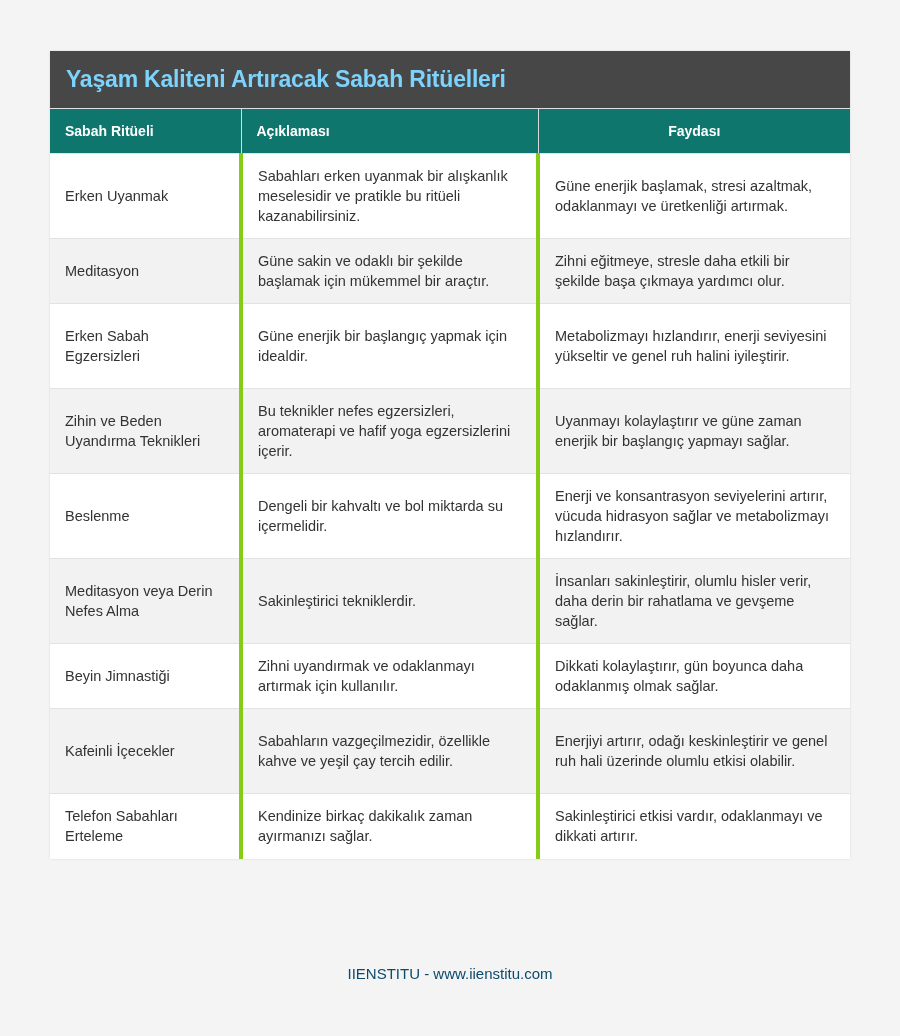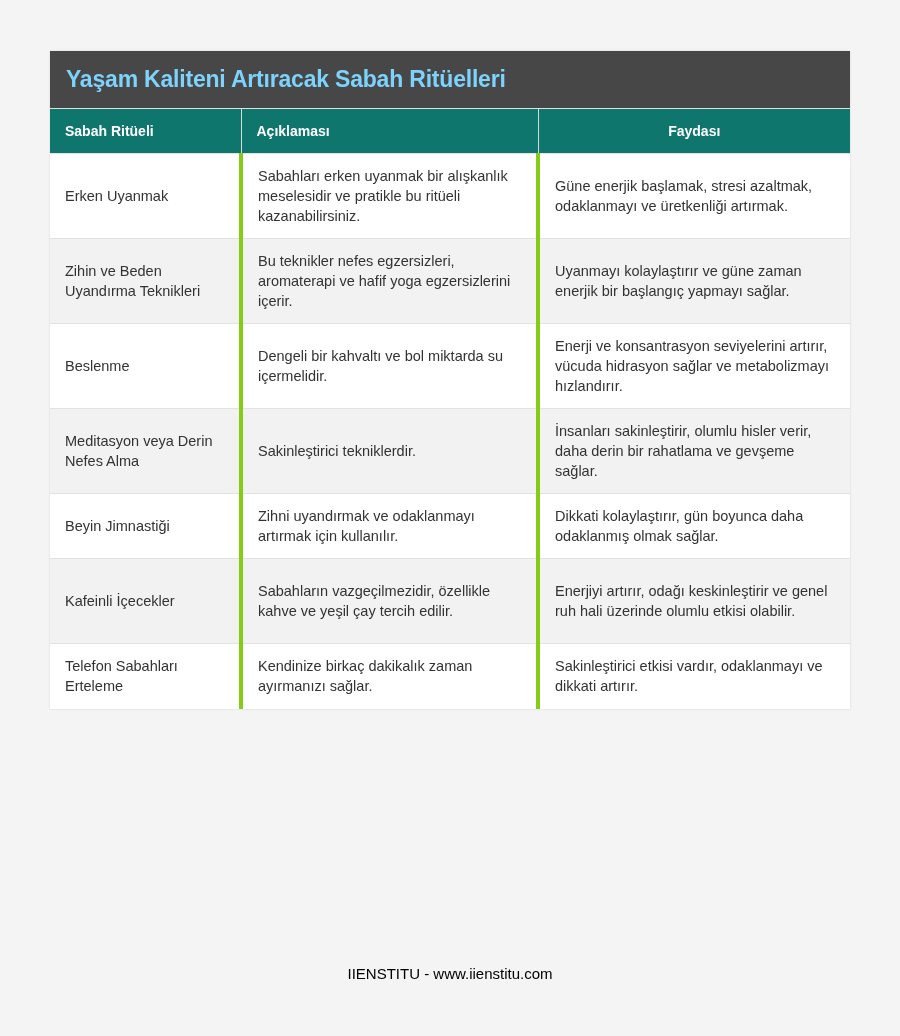--- a/index.html
+++ b/index.html
@@ -58,21 +58,21 @@
   tr.row.short { height: 65px; }
   tr.row:nth-child(even) td { background: #f2f2f2; }
   col.c1 { width: 191px; }
   col.c2 { width: 297px; }
   col.c3 { width: 312px; }
   .footer {
     position: absolute;
     left: 0; width: 900px; top: 965px;
     text-align: center;
     font-size: 15px;
-    color: #000000;
+    color: #0c4a6e;
   }
 </style>
 </head>
 <body>
 
 <div class="card">
   <div class="title-bar">
     <span class="title">Yaşam Kaliteni Artıracak Sabah Ritüelleri</span>
   </div>
   <table>
@@ -86,20 +86,30 @@
         <th>Sabah Ritüeli</th>
         <th>Açıklaması</th>
         <th>Faydası</th>
       </tr>
     </thead>
     <tbody>
       <tr class="row">
         <td>Erken Uyanmak</td>
         <td>Sabahları erken uyanmak bir alışkanlık meselesidir ve pratikle bu ritüeli kazanabilirsiniz.</td>
         <td>Güne enerjik başlamak, stresi azaltmak, odaklanmayı ve üretkenliği artırmak.</td>
+      </tr>
+      <tr class="row short">
+        <td>Meditasyon</td>
+        <td>Güne sakin ve odaklı bir şekilde başlamak için mükemmel bir araçtır.</td>
+        <td>Zihni eğitmeye, stresle daha etkili bir şekilde başa çıkmaya yardımcı olur.</td>
+      </tr>
+      <tr class="row">
+        <td>Erken Sabah Egzersizleri</td>
+        <td>Güne enerjik bir başlangıç yapmak için idealdir.</td>
+        <td>Metabolizmayı hızlandırır, enerji seviyesini yükseltir ve genel ruh halini iyileştirir.</td>
       </tr>
       <tr class="row">
         <td>Zihin ve Beden Uyandırma Teknikleri</td>
         <td>Bu teknikler nefes egzersizleri, aromaterapi ve hafif yoga egzersizlerini içerir.</td>
         <td>Uyanmayı kolaylaştırır ve güne zaman enerjik bir başlangıç yapmayı sağlar.</td>
       </tr>
       <tr class="row">
         <td>Beslenme</td>
         <td>Dengeli bir kahvaltı ve bol miktarda su içermelidir.</td>
         <td>Enerji ve konsantrasyon seviyelerini artırır, vücuda hidrasyon sağlar ve metabolizmayı hızlandırır.</td>

